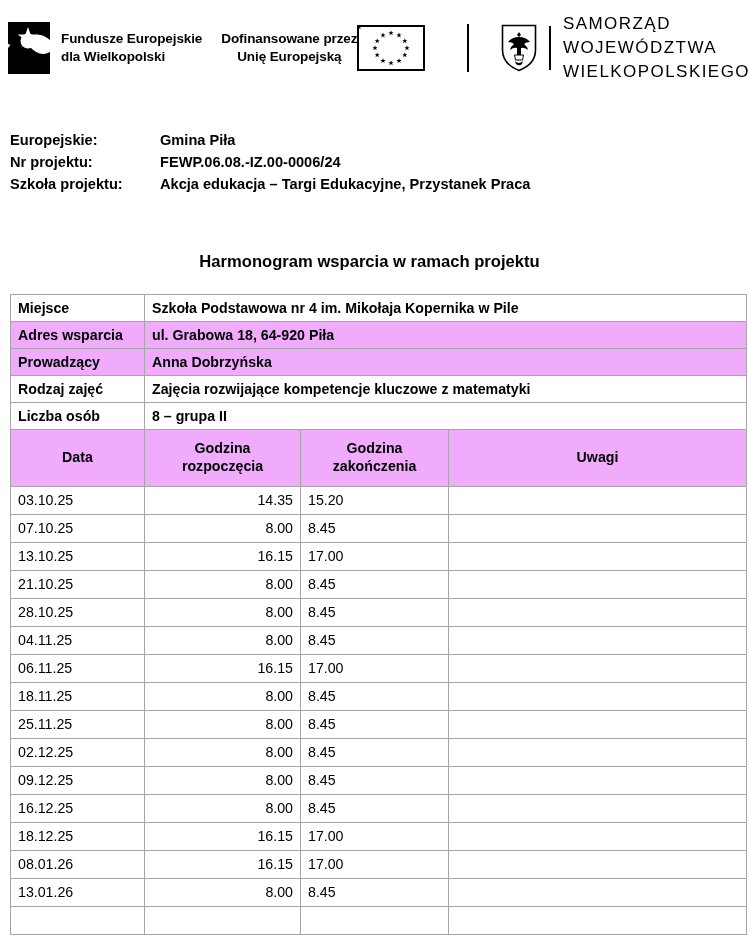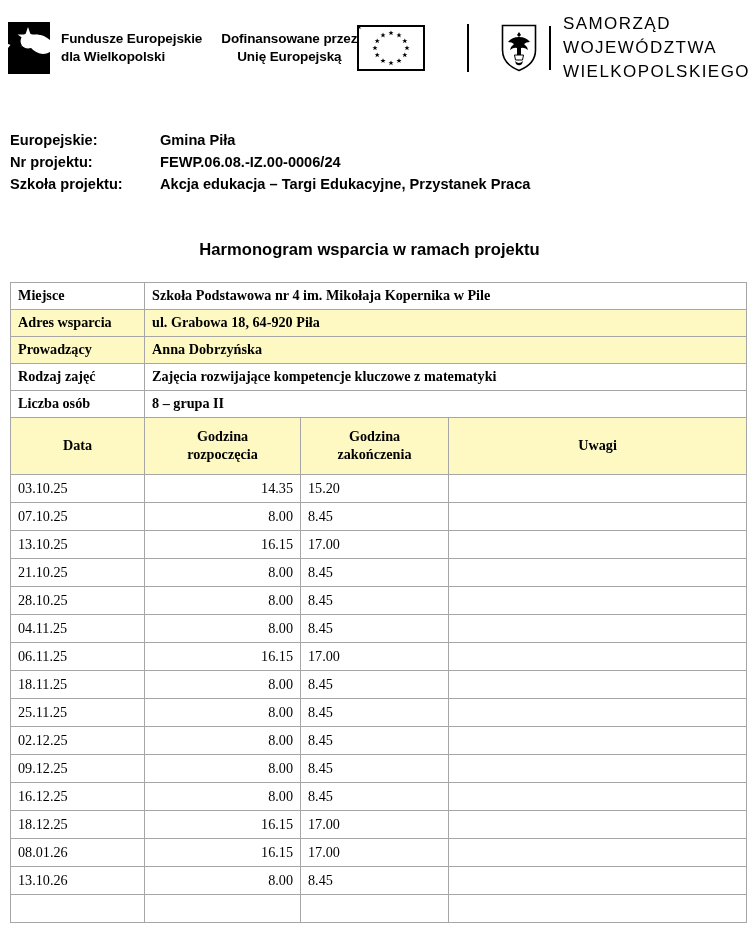--- a/index.html
+++ b/index.html
@@ -103,47 +103,46 @@
     font-size: 14.6px;
     font-weight: 700;
     line-height: 1.52;
   }
   .meta-row { display: flex; }
   .meta-label { width: 150px; flex: 0 0 150px; }
   .meta-value { flex: 1 1 auto; }
 
   
   .doc-title {
-    margin-top: 44px;
+    margin-top: 56px;
     text-align: center;
     font-size: 16.6px;
     font-weight: 700;
     padding-right: 11px;
   }
 
   
   .sched-wrap {
     margin: 22px 0 0 10px;
     width: 736px;
   }
   table.sched {
     border-collapse: collapse;
     width: 736px;
     table-layout: fixed;
-    font-family: Liberation Serif, serif;
   }
   table.sched td, table.sched th {
     border: 1px solid #a6a6a6;
     padding: 0 7px;
     font-size: 14.2px;
     vertical-align: middle;
     text-align: left;
     font-weight: 400;
   }
-  .shade { background: #fef9c3; }
+  .shade { background: #f0abfc; }
 
   
   tr.info td { height: 26px; font-weight: 700; }
   td.info-label { width: 134px; }
 
   
   tr.colhdr td {
     height: 56px;
     text-align: center;
     font-weight: 700;
@@ -375,21 +374,21 @@
         <td class="c-end">17.00</td>
         <td class="c-note"></td>
       </tr>
       <tr class="data">
         <td class="c-date">08.01.26</td>
         <td class="c-start">16.15</td>
         <td class="c-end">17.00</td>
         <td class="c-note"></td>
       </tr>
       <tr class="data">
-        <td class="c-date">13.10.26</td>
+        <td class="c-date">13.01.26</td>
         <td class="c-start">8.00</td>
         <td class="c-end">8.45</td>
         <td class="c-note"></td>
       </tr>
       <tr class="data">
         <td class="c-date"></td>
         <td class="c-start"></td>
         <td class="c-end"></td>
         <td class="c-note"></td>
       </tr>

